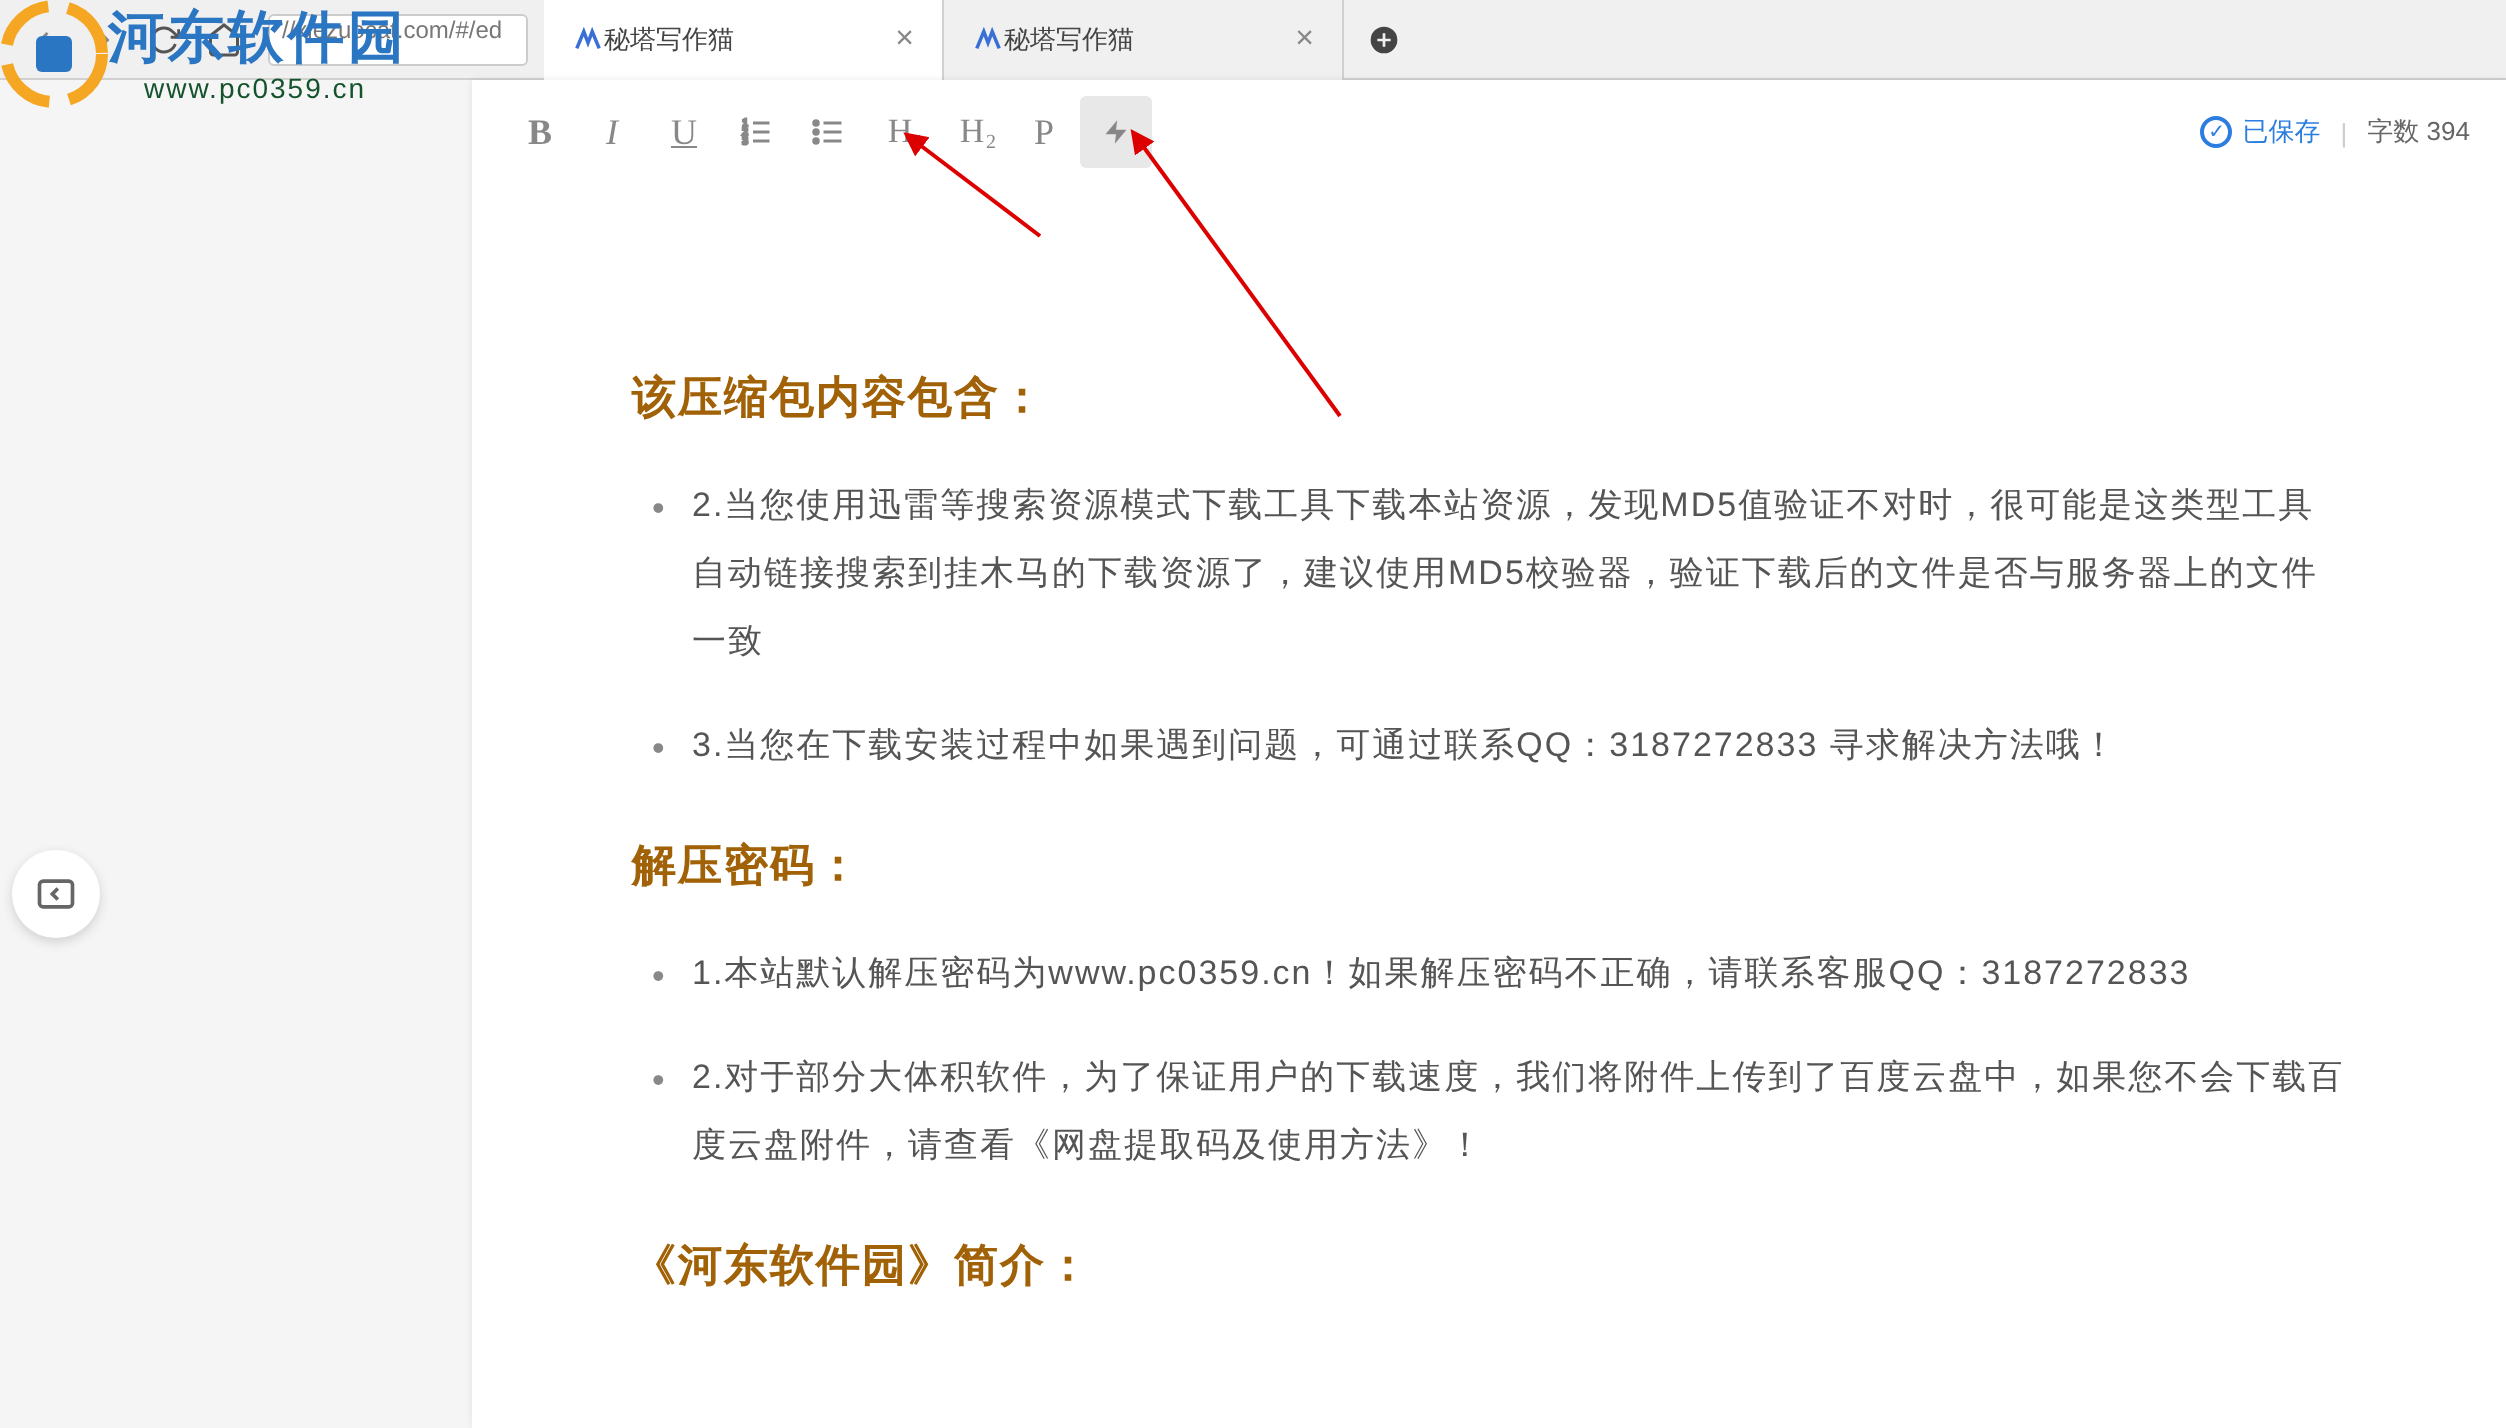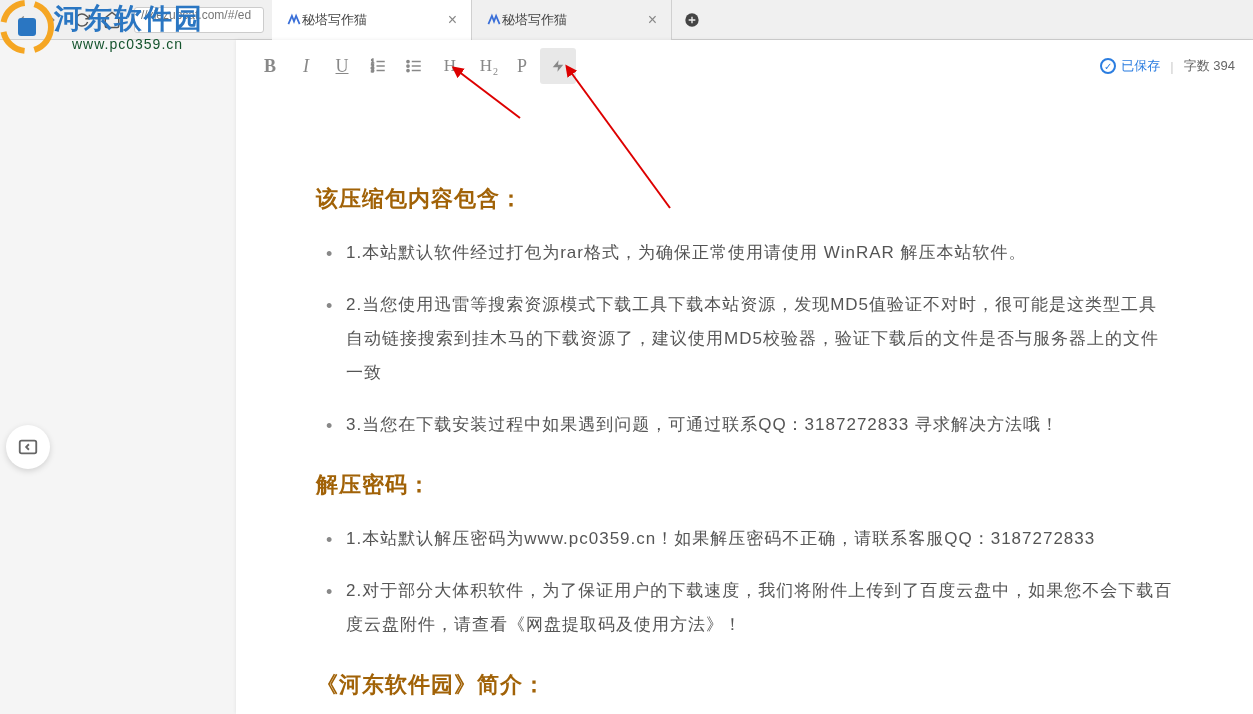--- a/index.html
+++ b/index.html
@@ -142,21 +142,20 @@
           <span class="check-icon">✓</span>
           <span>已保存</span>
         </span>
         <span class="divider">|</span>
         <span><span>字数</span> <span>394</span></span>
       </div>
     </div>
     <div class="doc-content">
       <h2>该压缩包内容包含：</h2>
       <ul>
-        <li>1.本站默认软件经过打包为rar格式，为确保正常使用请使用 WinRAR 解压本站软件。</li>
         <li>2.当您使用迅雷等搜索资源模式下载工具下载本站资源，发现MD5值验证不对时，很可能是这类型工具自动链接搜索到挂木马的下载资源了，建议使用MD5校验器，验证下载后的文件是否与服务器上的文件一致</li>
         <li>3.当您在下载安装过程中如果遇到问题，可通过联系QQ：3187272833 寻求解决方法哦！</li>
       </ul>
       <h2>解压密码：</h2>
       <ul>
         <li>1.本站默认解压密码为www.pc0359.cn！如果解压密码不正确，请联系客服QQ：3187272833</li>
         <li>2.对于部分大体积软件，为了保证用户的下载速度，我们将附件上传到了百度云盘中，如果您不会下载百度云盘附件，请查看《网盘提取码及使用方法》！</li>
       </ul>
       <h2>《河东软件园》简介：</h2>
     </div>

